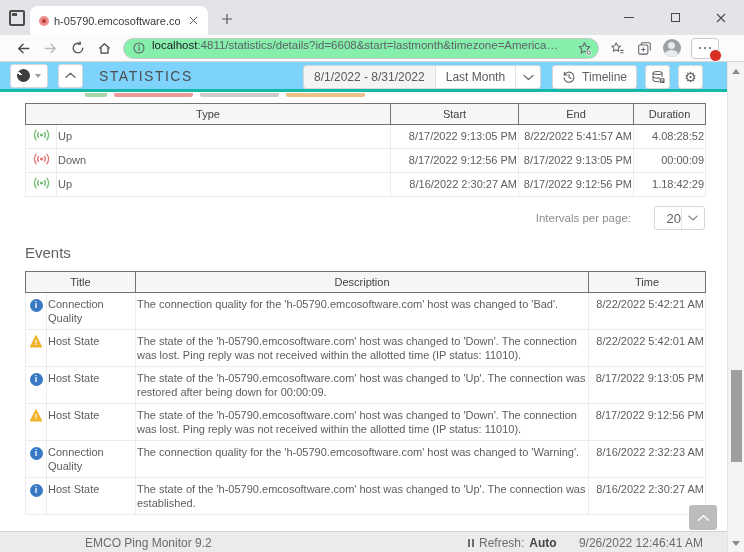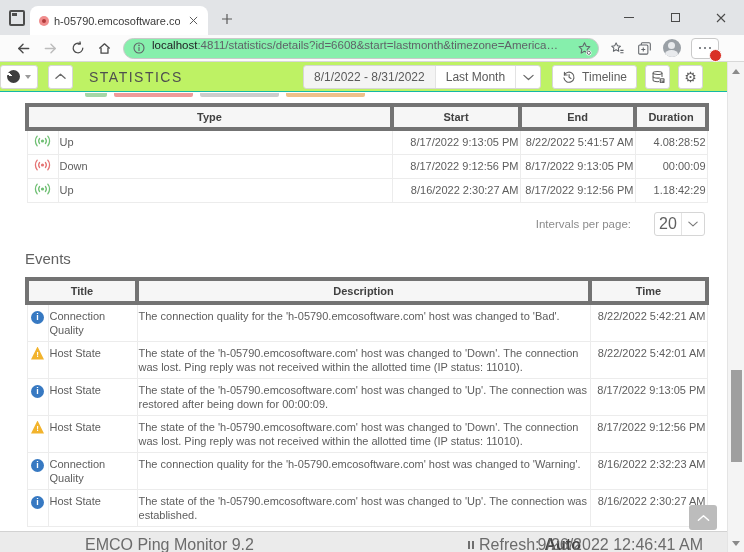--- a/index.html
+++ b/index.html
@@ -31,21 +31,21 @@
   .url-star{flex:0 0 auto;margin-left:4px;display:flex;align-items:center;}
   .nav-right{display:flex;align-items:center;margin-left:5px;}
   .avatar{width:18px;height:18px;border-radius:50%;background:#9aa0a6;position:relative;overflow:hidden;display:block;}
   .av-head{position:absolute;left:5.5px;top:3px;width:7px;height:7px;border-radius:50%;background:#e8eaed;}
   .av-body{position:absolute;left:2.5px;top:11px;width:13px;height:8px;border-radius:50%;background:#e8eaed;}
   .more-btn{position:relative;width:28px;height:21px;border:1px solid #c9c9c9;border-radius:4px;background:#fff;display:flex;align-items:center;justify-content:center;gap:2.5px;margin-left:6px;box-sizing:border-box;}
   .dot{width:2.5px;height:2.5px;border-radius:50%;background:#5f6368;}
   .badge{position:absolute;right:-4px;bottom:-4px;width:11px;height:11px;border-radius:50%;background:var(--c-badge);border:1.5px solid #fbfbfb;}
 
   
-  .app-toolbar{position:absolute;top:62px;left:0;width:727px;height:30px;background:#bef264;border-bottom:1px solid #14b8a6;box-sizing:border-box;display:flex;align-items:center;padding-left:0;}
+  .app-toolbar{position:absolute;top:62px;left:0;width:727px;height:30px;background:#7dd3fc;border-bottom:3px solid #14b8a6;box-sizing:border-box;display:flex;align-items:center;padding-left:10px;}
   .tb-btn{height:24px;border:1px solid #d6d6d6;border-radius:3px;background:#fff;display:flex;align-items:center;justify-content:center;color:#5f5f5f;box-sizing:border-box;}
   .split-btn{width:38px;gap:5px;}
   .pie-icon{width:13px;height:13px;border-radius:50%;background:conic-gradient(from 20deg,#3d3d3d 0 262deg,#fff 262deg 288deg,#3d3d3d 288deg);}
   .split-caret{width:0;height:0;border-left:3.5px solid transparent;border-right:3.5px solid transparent;border-top:4px solid #9a9a9a;}
   .collapse-btn{width:25px;margin-left:10px;}
   .tb-title{margin-left:16px;font-size:14px;letter-spacing:1.5px;color:#4f4f4f;}
   .tb-right{position:absolute;right:24px;top:3px;display:flex;height:24px;}
   .date-control{height:24px;border:1px solid #d6d6d6;border-radius:3px;display:flex;align-items:stretch;box-sizing:border-box;overflow:hidden;}
   .date-text{background:#f4f4f4;display:flex;align-items:center;padding:0 10px;font-size:12px;color:#5a5a5a;white-space:nowrap;}
   .period{background:#fff;display:flex;align-items:center;padding:0 10px;font-size:12px;color:#5a5a5a;border-left:1px solid #e3e3e3;white-space:nowrap;}
@@ -57,47 +57,47 @@
   
   .content{position:absolute;top:92px;left:0;width:727px;height:439px;background:#fff;overflow:hidden;}
   .strips{position:relative;height:5px;}
   .strip{position:absolute;top:1px;height:4px;border-radius:0 0 2px 2px;}
   .s1{left:85px;width:22px;background:var(--c-strip-up);}
   .s2{left:114px;width:79px;background:var(--c-strip-down);}
   .s3{left:200px;width:79px;background:var(--c-strip-unknown);}
   .s4{left:286px;width:79px;background:var(--c-strip-warning);}
 
   .tbl{border-collapse:collapse;table-layout:fixed;margin-left:25px;width:680px;background:#fff;}
-  .tbl th{background:#f6f6f6;border:4px solid #737373;font-size:11px;font-weight:bold;color:#414141;padding:3px 6px;height:14px;text-align:center;}
+  .tbl th{background:#f6f6f6;border:1px solid #737373;font-size:11px;font-weight:normal;color:#414141;padding:3px 6px;height:14px;text-align:center;}
   .tbl td{border:1px solid #ececec;font-size:11px;color:#5d5d5d;padding:4px 1px;line-height:14px;vertical-align:top;}
   .c-icon{text-align:center;padding:4px 2px;}
   .c-num{text-align:right;white-space:nowrap;}
   .intervals{margin-top:6px;}
   .sig-icon{display:inline-block;}
   .sig-icon[data-state="up"]{color:var(--c-up);}
   .sig-icon[data-state="down"]{color:var(--c-down);}
 
   .per-page{width:680px;margin:9px 0 0 25px;display:flex;justify-content:flex-end;align-items:center;}
   .pp-label{font-size:11.5px;color:#8c8c8c;margin-right:23px;}
   .pp-select{height:24px;border:1px solid #d6d6d6;border-radius:3px;background:#fff;display:flex;align-items:center;box-sizing:border-box;}
-  .pp-val{width:26px;text-align:center;font-size:16px;color:#5f5f5f;}
+  .pp-val{width:26px;text-align:right;font-size:13px;color:#5f5f5f;}
   .pp-div{width:1px;height:22px;background:#e3e3e3;}
   .pp-chev{width:22px;display:flex;align-items:center;justify-content:center;}
 
   .events-heading{margin:14px 0 0 25px;font-size:15px;color:#616161;}
   .events-tbl{margin-top:10px;}
   .evt-icon{display:inline-flex;width:13px;height:13px;align-items:center;justify-content:center;position:relative;}
   .evt-icon[data-state="info"]{border-radius:50%;background:var(--c-info);}
   .evt-icon[data-state="info"]::after{content:"i";color:#fff;font-size:9px;font-weight:bold;line-height:1;}
   .evt-icon[data-state="warning"]{background:var(--c-warning);clip-path:polygon(50% 0,100% 100%,0 100%);}
   .evt-icon[data-state="warning"]::after{content:"!";color:#fff;font-size:8px;font-weight:bold;line-height:1;margin-top:4px;}
 
   
   .scroll-top{position:absolute;right:27px;bottom:22px;width:28px;height:25px;background:#bcbcbc;border-radius:3px;display:flex;align-items:center;justify-content:center;}
-  .footer{position:absolute;left:0;bottom:0;width:727px;height:21px;background:#ebebeb;border-top:1px solid #d2d2d2;box-sizing:border-box;font-size:16px;color:#6b6b6b;}
+  .footer{position:absolute;left:0;bottom:0;width:727px;height:21px;background:#ebebeb;border-top:1px solid #d2d2d2;box-sizing:border-box;font-size:12px;color:#6b6b6b;}
   .f-name{position:absolute;left:85px;top:4px;}
   .f-refresh{position:absolute;left:468px;top:4px;display:flex;align-items:center;gap:5px;}
   .pause-icon{display:inline-flex;gap:2px;}
   .pause-icon i{display:block;width:2px;height:8px;background:#6f6f6f;}
   .f-auto{color:#454545;font-weight:bold;}
   .f-time{position:absolute;right:24px;top:4px;white-space:nowrap;}
 
   .scrollbar{position:absolute;right:0;top:62px;width:17px;height:490px;background:#f4f4f4;border-left:1px solid #e4e4e4;box-sizing:border-box;}
   .sb-arrow{position:absolute;left:0;width:16px;height:14px;display:flex;align-items:center;justify-content:center;}
   .sb-up{top:2px;}

